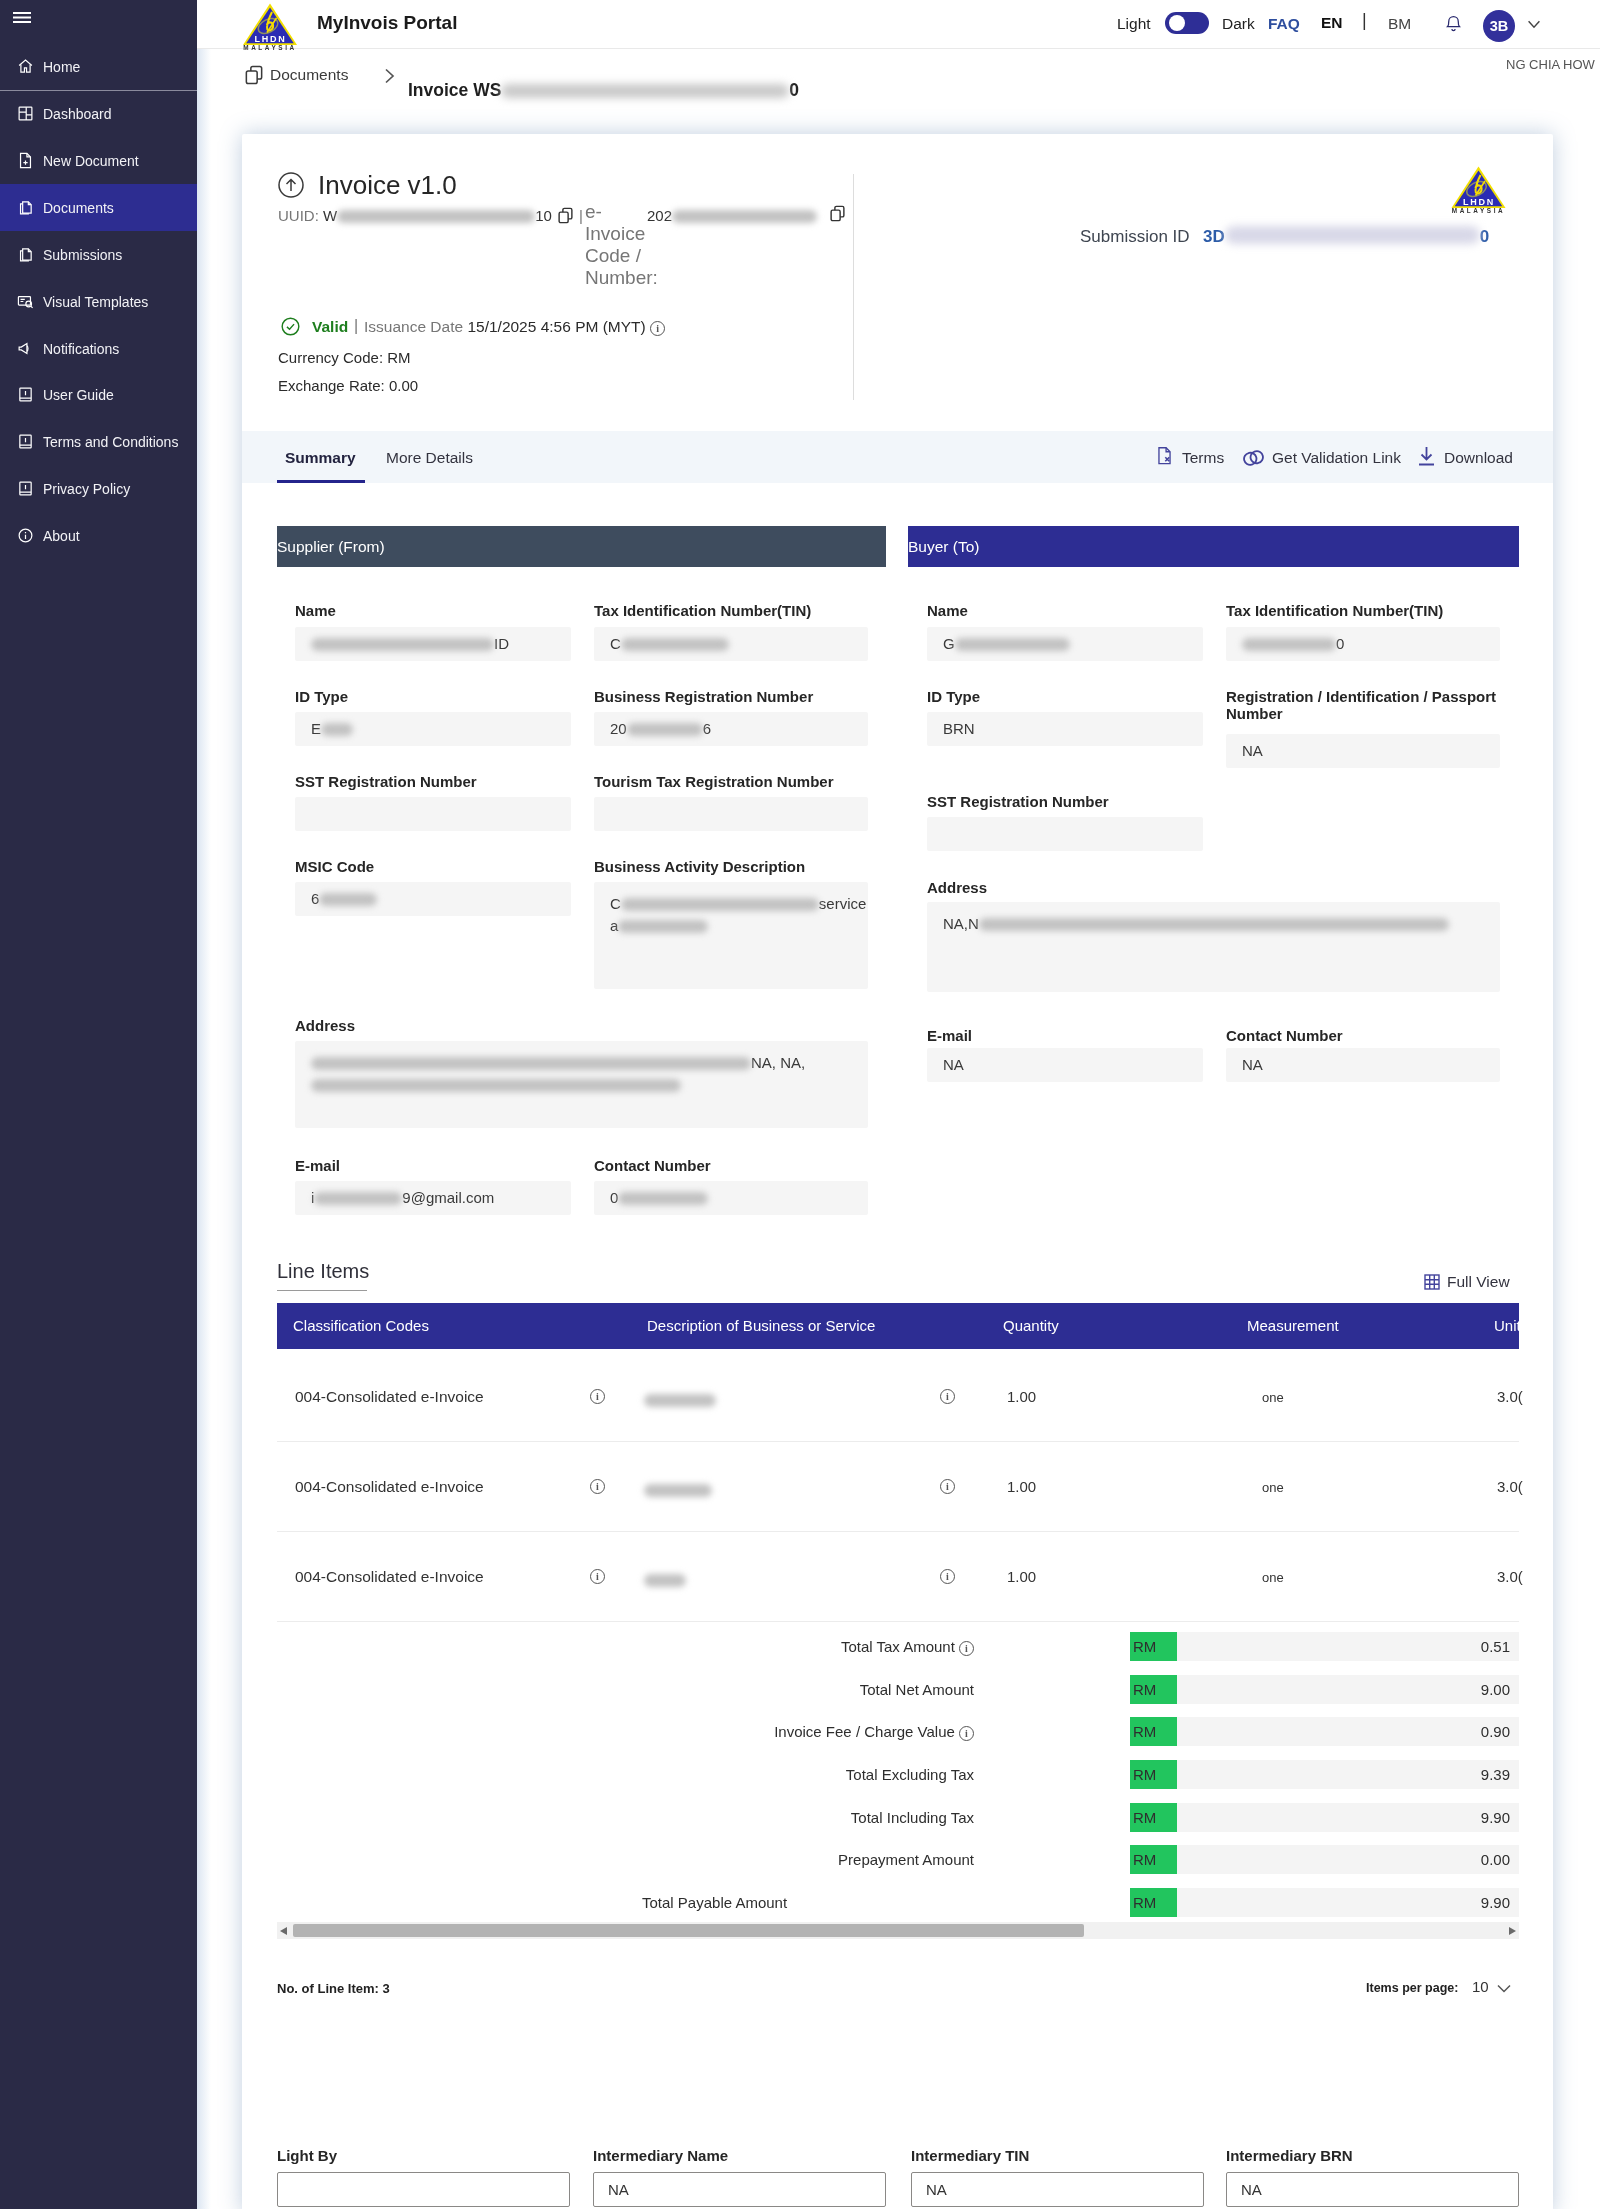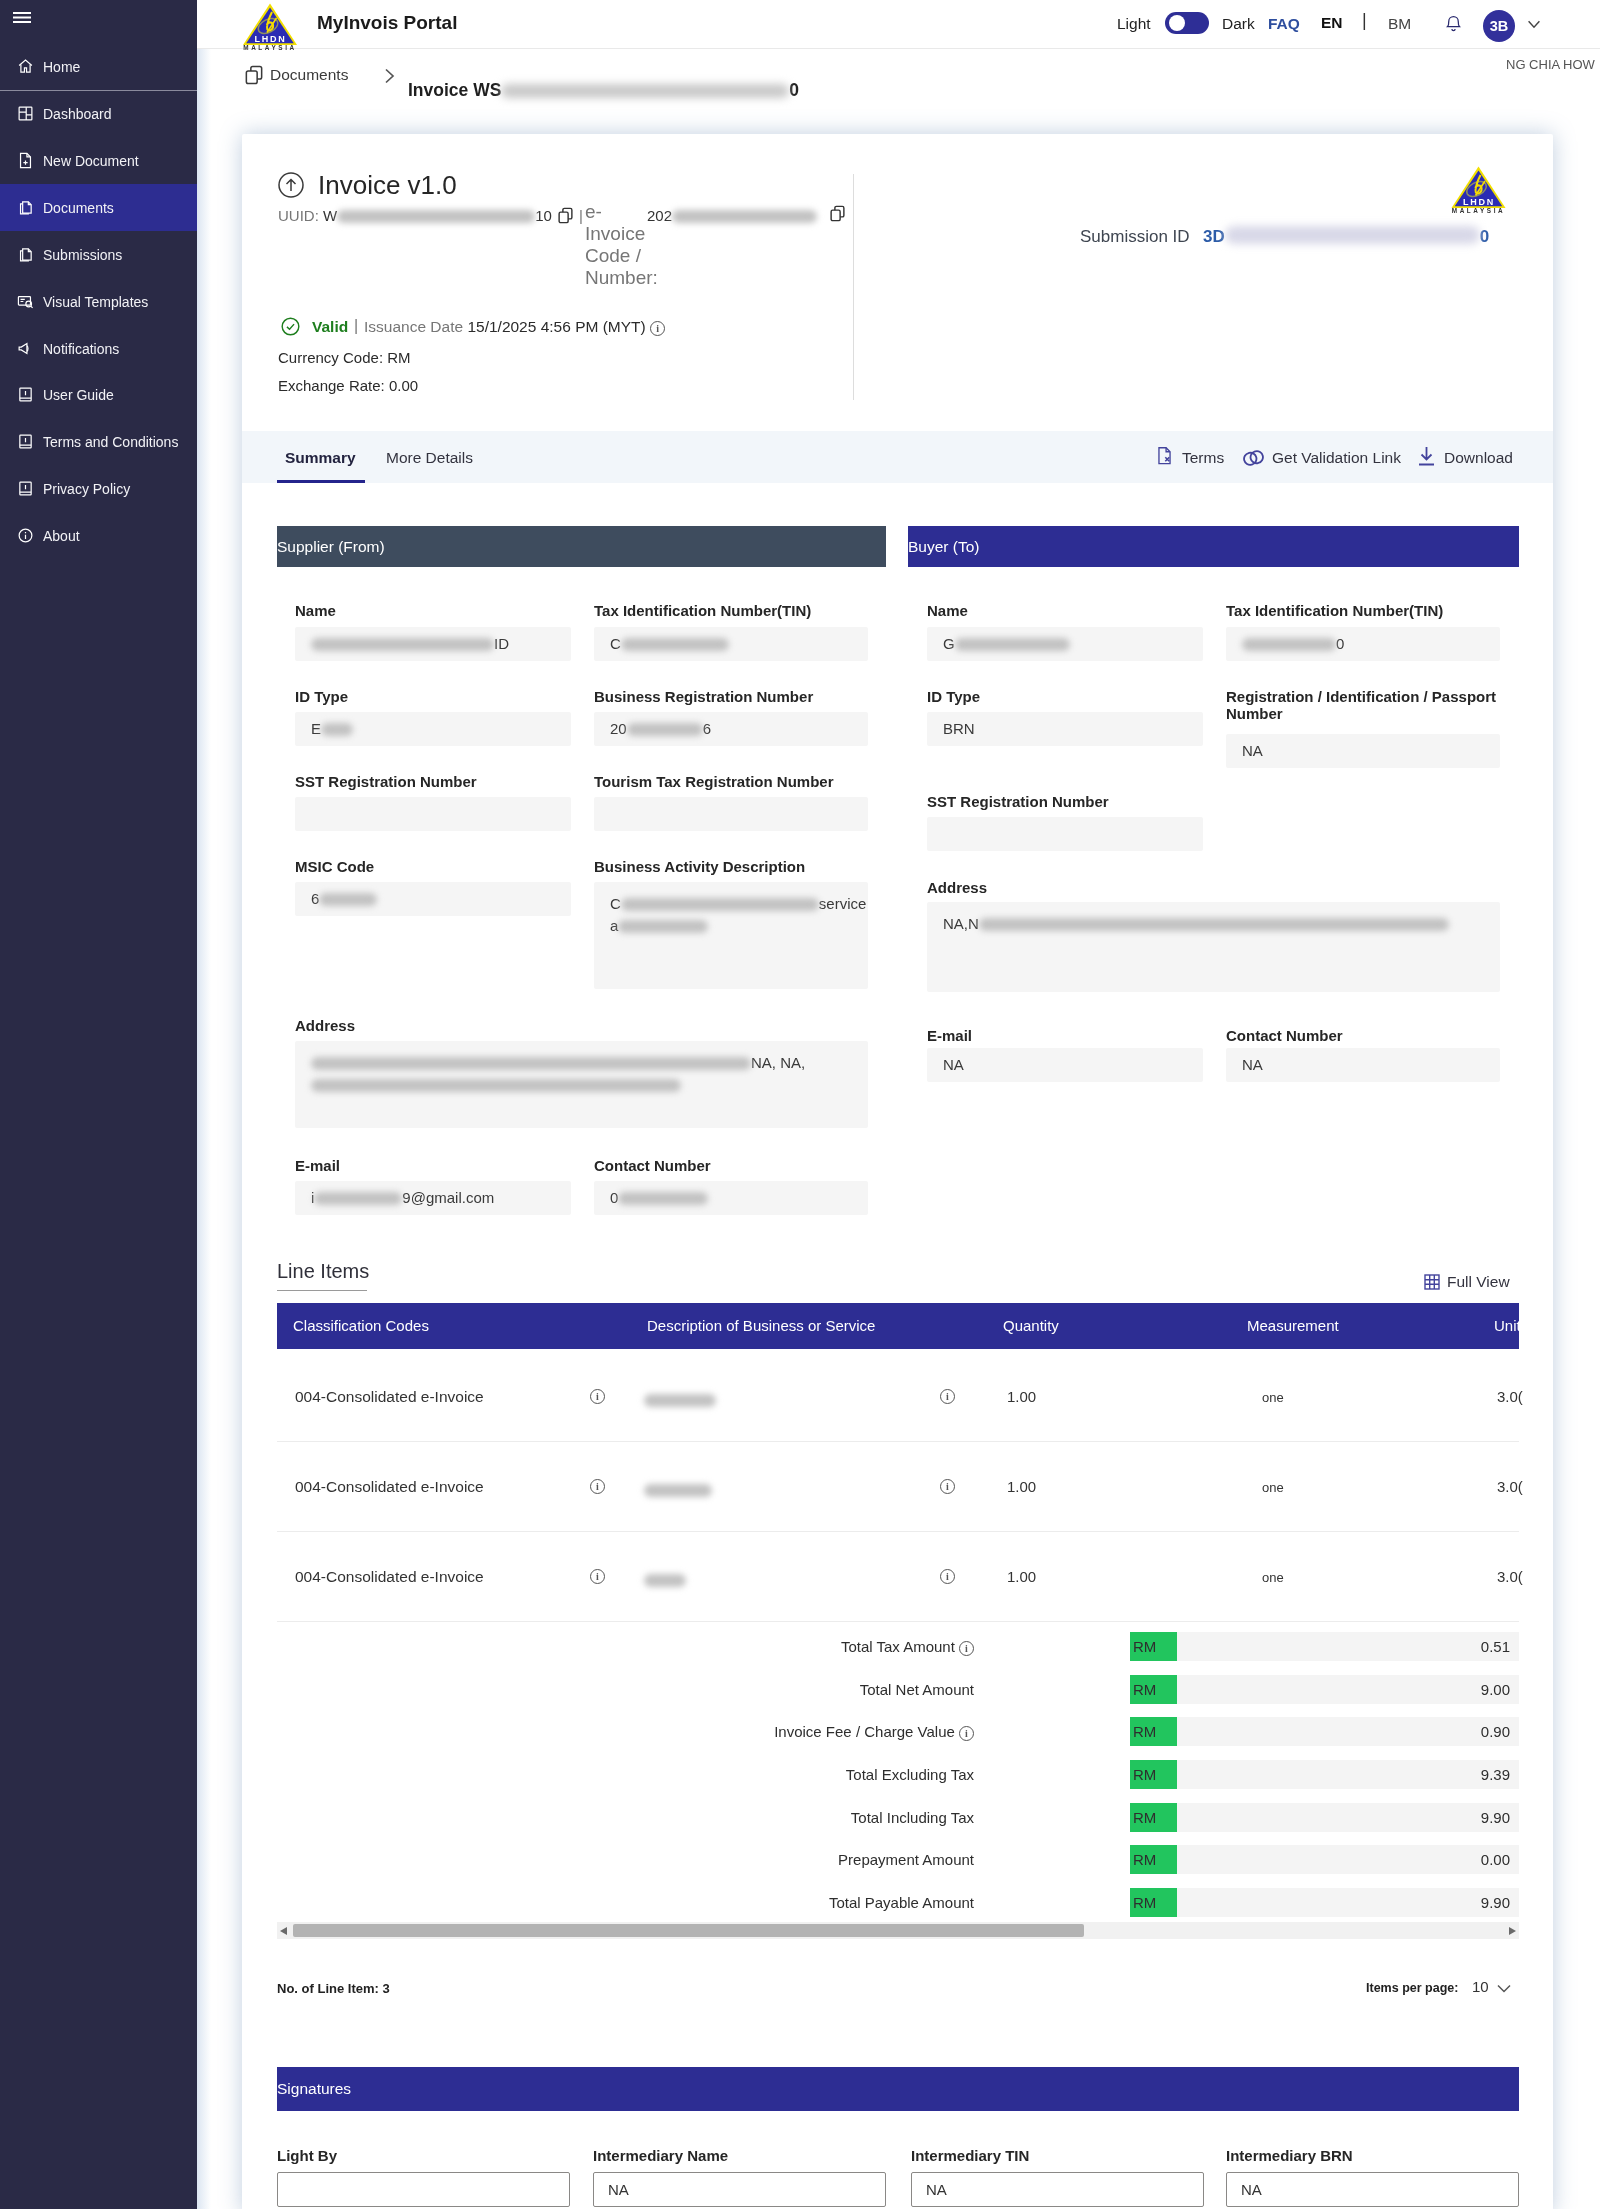--- a/index.html
+++ b/index.html
@@ -275,21 +275,21 @@
   <div class="abs" style="left:1020px;top:1436px;font-size:13px">one</div>
   <div class="abs" style="left:1255px;top:1434px;font-size:15px">3.0(</div>
   <div class="abs" style="left:35px;top:1487px;width:1242px;height:1px;background:#ececec"></div>
 
   <div class="abs" style="left:400px;top:1504px;width:332px;text-align:right;font-size:15px;color:#2e2e2e">Total Tax Amount <span class="icirc">i</span></div>
   <div class="abs" style="left:400px;top:1547px;width:332px;text-align:right;font-size:15px;color:#2e2e2e">Total Net Amount</div>
   <div class="abs" style="left:400px;top:1589px;width:332px;text-align:right;font-size:15px;color:#2e2e2e">Invoice Fee / Charge Value <span class="icirc">i</span></div>
   <div class="abs" style="left:400px;top:1632px;width:332px;text-align:right;font-size:15px;color:#2e2e2e">Total Excluding Tax</div>
   <div class="abs" style="left:400px;top:1675px;width:332px;text-align:right;font-size:15px;color:#2e2e2e">Total Including Tax</div>
   <div class="abs" style="left:400px;top:1717px;width:332px;text-align:right;font-size:15px;color:#2e2e2e">Prepayment Amount</div>
-  <div class="abs" style="left:400px;top:1760px;width:332px;text-align:right;font-size:15px;color:#2e2e2e">Total Payable Amount</div>
+  <div class="abs" style="left:400px;top:1760px;width:332px;text-align:left;font-size:15px;color:#2e2e2e">Total Payable Amount</div>
   <div class="totbox" style="top:1498px">
       <span>RM</span>
       <b>0.51</b>
     </div>
   <div class="totbox" style="top:1541px">
       <span>RM</span>
       <b>9.00</b>
     </div>
   <div class="totbox" style="top:1583px">
       <span>RM</span>
@@ -321,21 +321,20 @@
       <path d="M0 0 7 4 0 8z" fill="#6a6a6a"></path>
     </svg>
 
   <div class="abs" style="left:35px;top:1847px;font-size:13px;font-weight:bold;color:#222">No. of Line Item: 3</div>
   <div class="abs" style="left:1124px;top:1847px;font-size:12.5px;font-weight:bold;color:#222">Items per page:</div>
   <div class="abs" style="left:1230px;top:1844px;font-size:15px;color:#333">10</div>
   <svg class="abs" style="left:1255px;top:1850px" width="14" height="9" viewBox="0 0 14 9" fill="none" stroke="#555" stroke-width="1.5">
       <path d="M1 1.5 7 7.5 13 1.5"></path>
     </svg>
 
-  <div class="panelhdr navy" style="left:35px;top:1933px;width:1242px;height:44px;line-height:44px">Signatures</div>
   <div class="lbl" style="left:35px;top:2013px">Light By</div>
   <div class="sigbox" style="left:35px;top:2038px"></div>
   <div class="lbl" style="left:351px;top:2013px">Intermediary Name</div>
   <div class="sigbox" style="left:351px;top:2038px">NA</div>
   <div class="lbl" style="left:669px;top:2013px">Intermediary TIN</div>
   <div class="sigbox" style="left:669px;top:2038px">NA</div>
   <div class="lbl" style="left:984px;top:2013px">Intermediary BRN</div>
   <div class="sigbox" style="left:984px;top:2038px">NA</div>
 </div>
 

